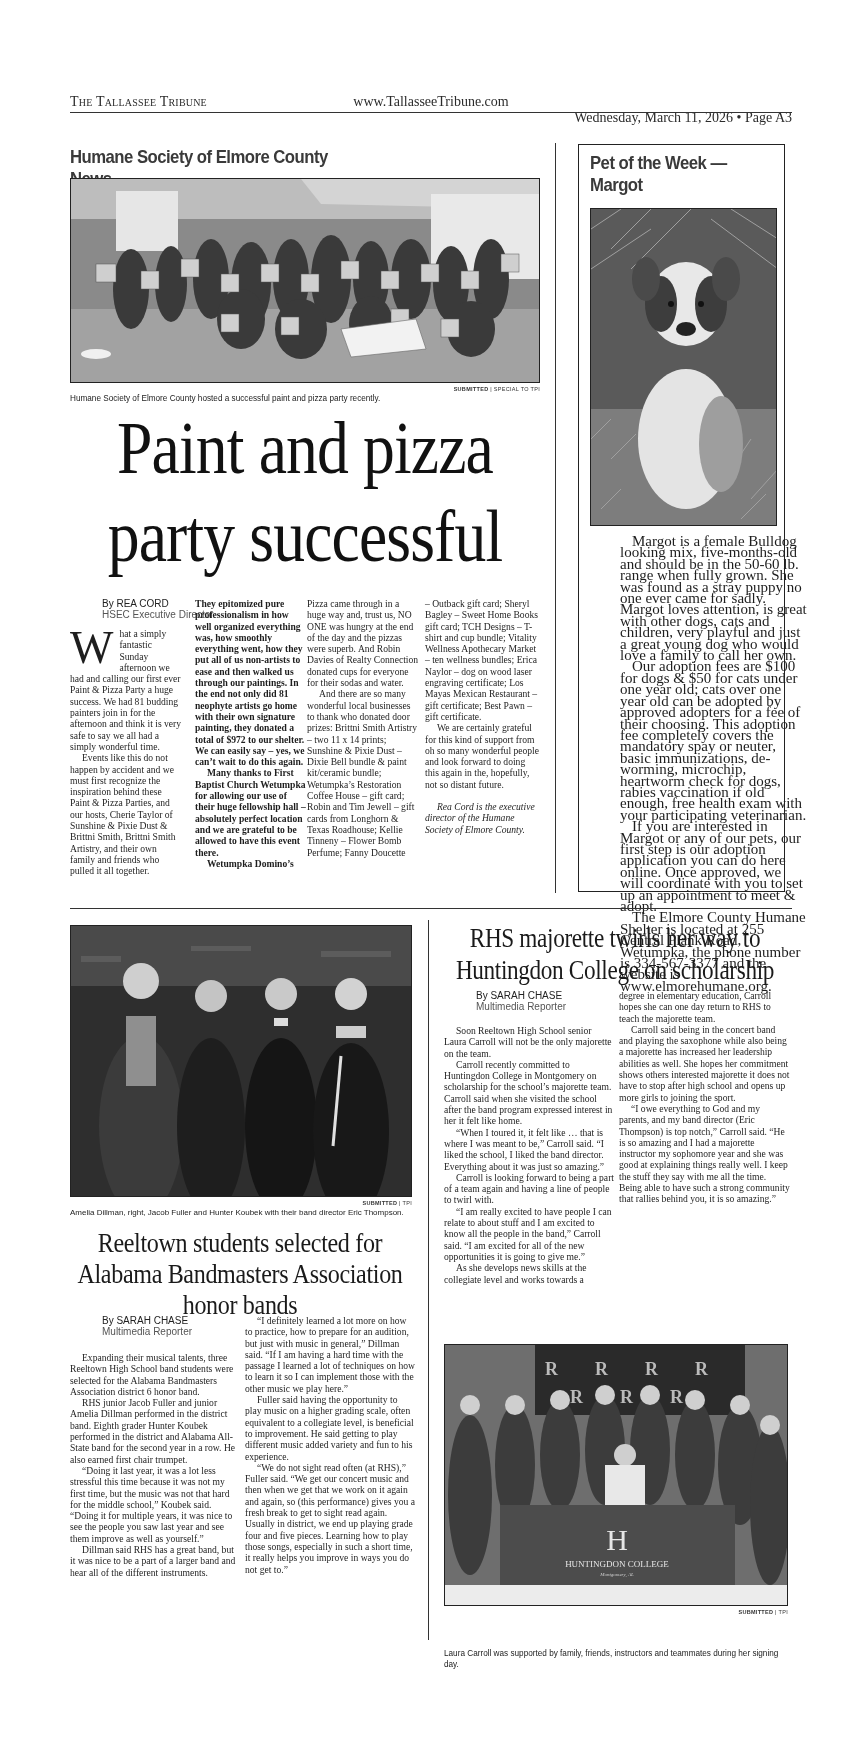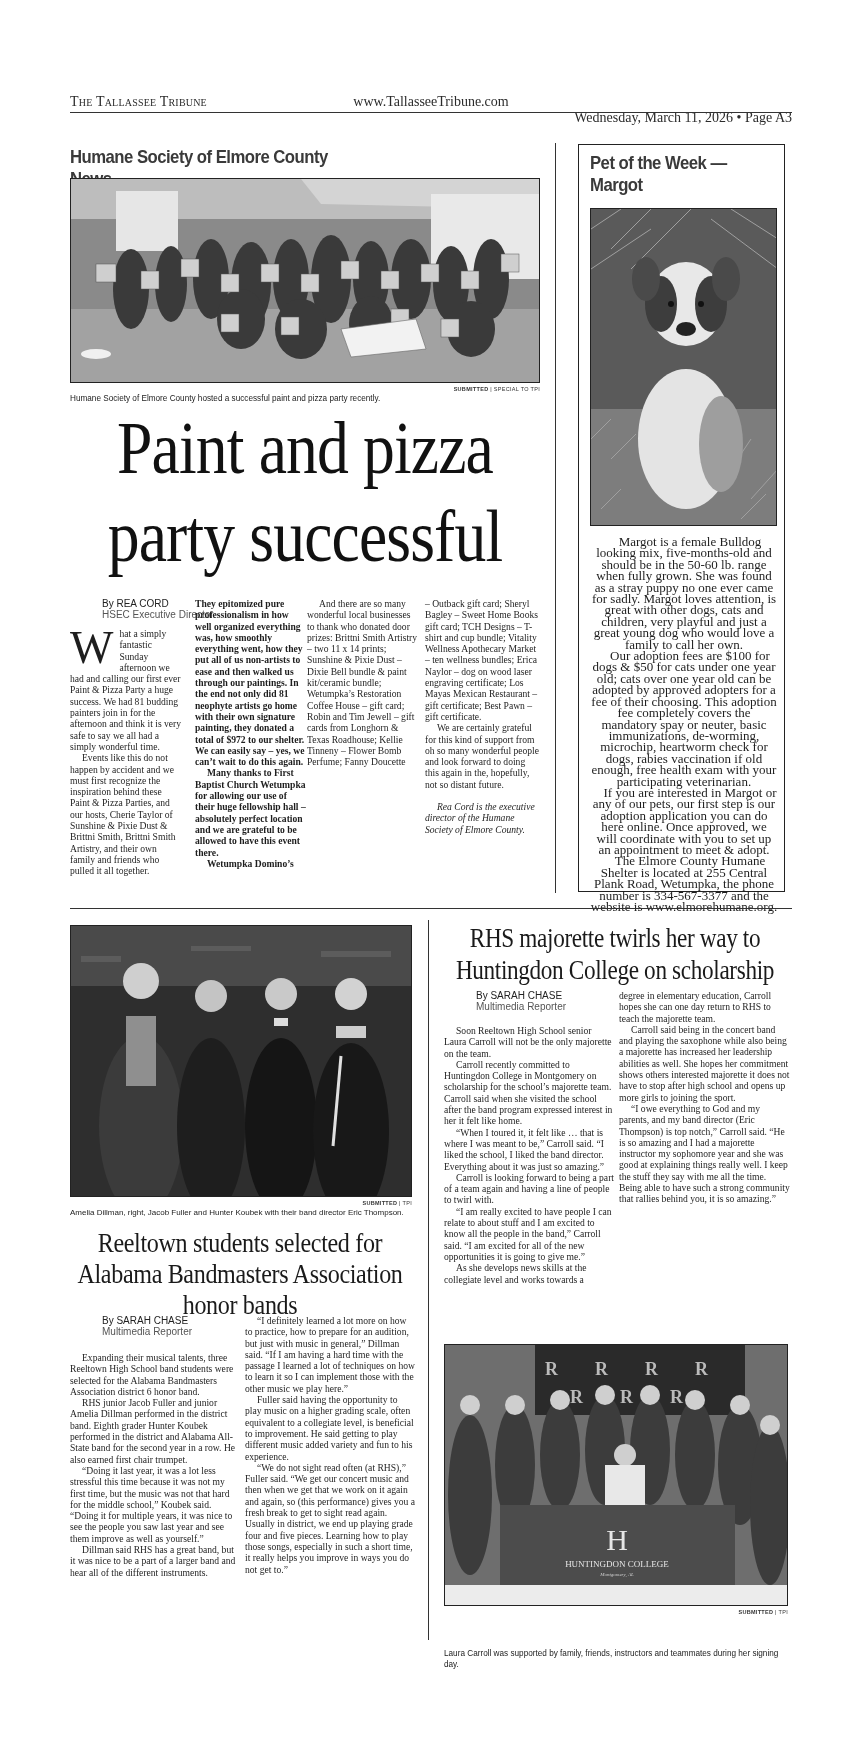--- a/index.html
+++ b/index.html
@@ -108,20 +108,21 @@
 <div class="abs col" style="top:628px; left:70px; width:112px;">
   <p class="noindent"><span class="dropcap">W</span><span>hat a simply fantastic Sunday afternoon we had and calling our first ever Paint &amp; Pizza Party a huge success.  We had 81 budding painters join in for the afternoon and think it is very safe to say we all had a simply wonderful time.</span></p>
   <p>Events like this do not happen by accident and we must first recognize the inspiration behind these Paint &amp; Pizza Parties, and our hosts, Cherie Taylor of Sunshine &amp; Pixie Dust &amp; Brittni Smith, Brittni Smith Artistry, and their own family and friends who pulled it all together.</p>
 </div>
 <div class="abs col" style="top:598px; left:195px; width:112px;font-weight:bold;">
   <p class="noindent">They epitomized pure professionalism in how well organized everything was, how smoothly everything went, how they put all of us non-artists to ease and then walked us through our paintings.  In the end not only did 81 neophyte artists go home with their own signature painting, they donated a total of $972 to our shelter. We can easily say – yes, we can’t wait to do this again.</p>
   <p>Many thanks to First Baptist Church Wetumpka for allowing our use of their huge fellowship hall – absolutely perfect location and we are grateful to be allowed to have this event there.</p>
   <p>Wetumpka Domino’s</p>
 </div>
 <div class="abs col" style="top:598px; left:307px; width:112px;">
+  <p class="noindent">Pizza came through in a huge way and, trust us, NO ONE was hungry at the end of the day and the pizzas were superb. And Robin Davies of Realty Connection donated cups for everyone for their sodas and water.</p>
   <p>And there are so many wonderful local businesses to thank who donated door prizes: Brittni Smith Artistry – two 11 x 14 prints; Sunshine &amp; Pixie Dust – Dixie Bell bundle &amp; paint kit/ceramic bundle; Wetumpka’s Restoration Coffee House – gift card; Robin and Tim Jewell – gift cards from Longhorn &amp; Texas Roadhouse; Kellie Tinneny – Flower Bomb Perfume; Fanny Doucette</p>
 </div>
 <div class="abs col" style="top:598px; left:425px; width:115px;">
   <p class="noindent">– Outback gift card; Sheryl Bagley – Sweet Home Books gift card; TCH Designs – T-shirt  and cup bundle; Vitality Wellness Apothecary Market – ten wellness bundles; Erica Naylor – dog on wood laser engraving certificate; Los Mayas Mexican Restaurant – gift certificate; Best Pawn – gift certificate.</p>
   <p>We are certainly grateful for this kind of support from oh so many wonderful people and look forward to doing this again in the, hopefully, not so distant future.</p>
   <p class="italic">Rea Cord is the executive director of the Humane Society of Elmore County.</p>
 </div>
 
 <div class="abs vrule" style="top:143px; left:555px; height:750px;"></div>
 
@@ -142,21 +143,21 @@
     <ellipse cx="70" cy="95" rx="16" ry="28" fill="#3d3d3d"></ellipse>
     <ellipse cx="120" cy="95" rx="16" ry="28" fill="#3d3d3d"></ellipse>
     <ellipse cx="55" cy="70" rx="14" ry="22" fill="#4a4a4a"></ellipse>
     <ellipse cx="135" cy="70" rx="14" ry="22" fill="#4a4a4a"></ellipse>
     <ellipse cx="95" cy="120" rx="10" ry="7" fill="#222"></ellipse>
     <circle cx="80" cy="95" r="3" fill="#111"></circle>
       <circle cx="110" cy="95" r="3" fill="#111"></circle>
     <ellipse cx="130" cy="235" rx="22" ry="48" fill="#9e9e9e"></ellipse>
   </svg>
 </div>
-<div class="abs col" style="top:536px; left:590px; width:188px; font-size:13px; line-height:11.4px;text-align:center;">
+<div class="abs col" style="top:536px; left:620px; width:188px; font-size:15px; line-height:11.4px;">
   <p>Margot is a female Bulldog looking mix, five-months-old and should be in the 50-60 lb. range when fully grown. She was found as a stray puppy no one ever came for sadly. Margot loves attention, is great with other dogs, cats and children, very playful and just a great young dog who would love a family to call her own.</p>
   <p>Our adoption fees are $100 for dogs &amp; $50 for cats under one year old; cats over one year old can be adopted by approved adopters for a fee of their choosing. This adoption fee completely covers the mandatory spay or neuter, basic immunizations, de-worming, microchip, heartworm check for dogs, rabies vaccination if old enough, free health exam with your participating veterinarian.</p>
   <p>If you are interested in Margot or any of our pets, our first step is our adoption application you can do here online. Once approved, we will coordinate with you to set up an appointment to meet &amp; adopt.</p>
   <p>The Elmore County Humane Shelter is located at 255 Central Plank Road, Wetumpka, the phone number is 334-567-3377 and the website is www.elmorehumane.org.</p>
 </div>
 
 <div class="abs rule" style="top:908px; left:70px; width:722px;"></div>
 
 <div class="abs photo" style="top:925px; left:70px; width:342px; height:272px;">
   <svg width="342" height="272" viewBox="0 0 342 272">

